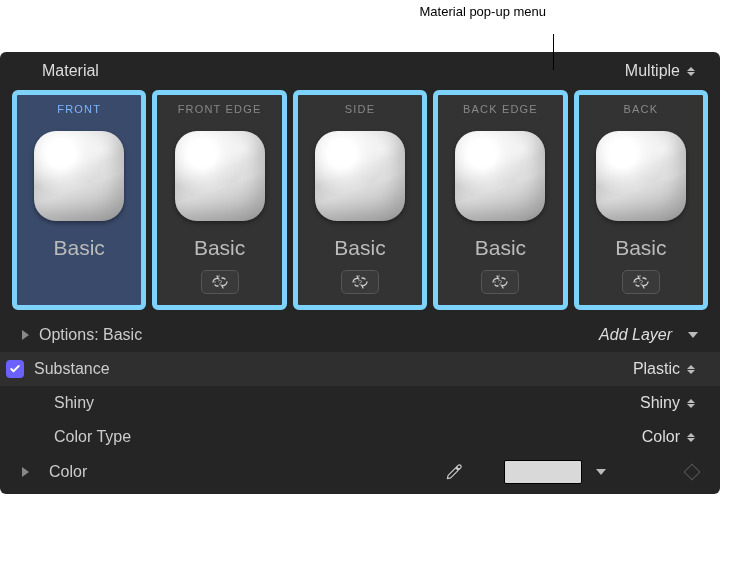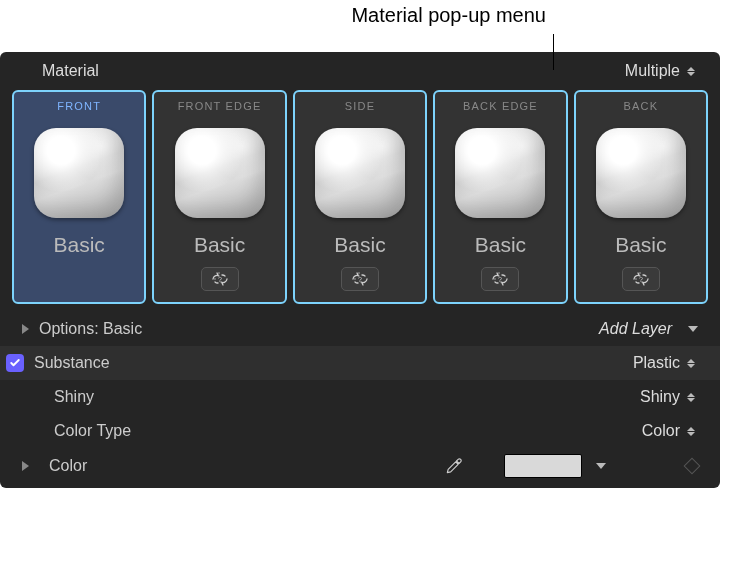--- a/index.html
+++ b/index.html
@@ -13,21 +13,21 @@
   .callout {
     position: relative;
     height: 52px;
     width: 746px;
   }
   .callout-label {
     position: absolute;
     right: 200px;
     top: 4px;
     color: #000;
-    font-size: 20px;
+    font-size: 13px;
   }
   .callout-line {
     position: absolute;
     left: 553px;
     top: 34px;
     width: 1px;
     height: 36px;
     background: #000;
   }
   .panel {
@@ -73,21 +73,21 @@
   .arrows .up { border-bottom: 4px solid #bbb; }
   .arrows .down { border-top: 4px solid #bbb; }
   .facets-row {
     display: flex;
     gap: 6px;
     padding: 0 12px 8px 12px;
   }
   .facet {
     flex: 1;
     background: #333;
-    border: 2px solid #7dd3fc;
+    border: 5px solid #7dd3fc;
     border-radius: 6px;
     padding: 8px 6px 10px 6px;
     display: flex;
     flex-direction: column;
     align-items: center;
     gap: 8px;
   }
   .facet.selected {
     background: #3a4a6a;
   }

